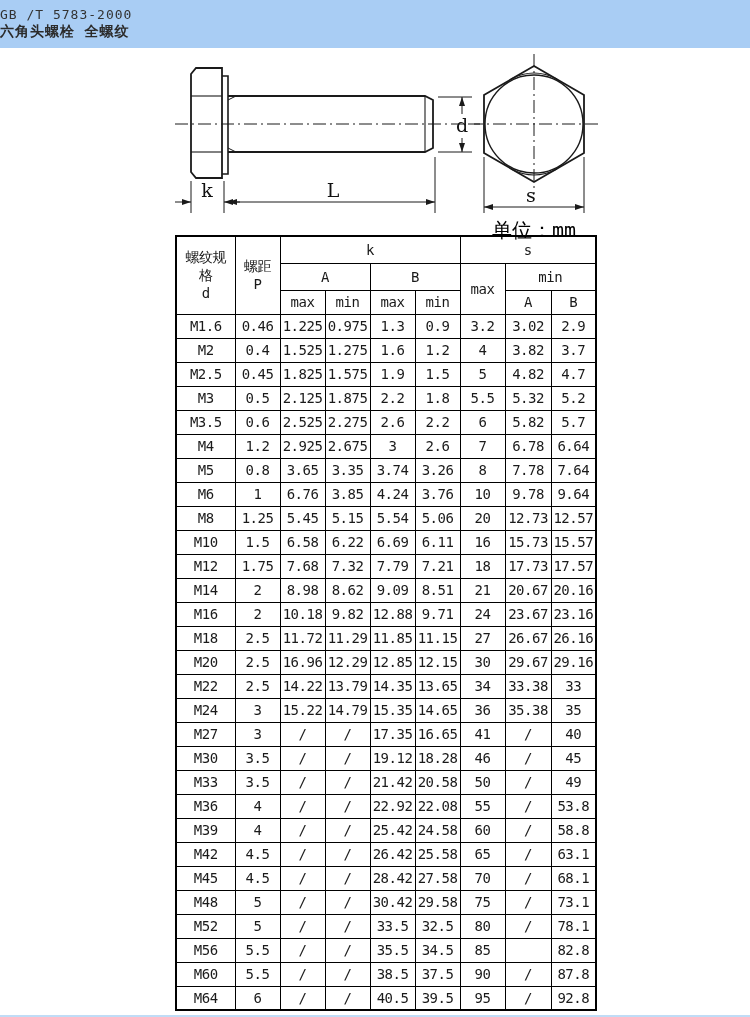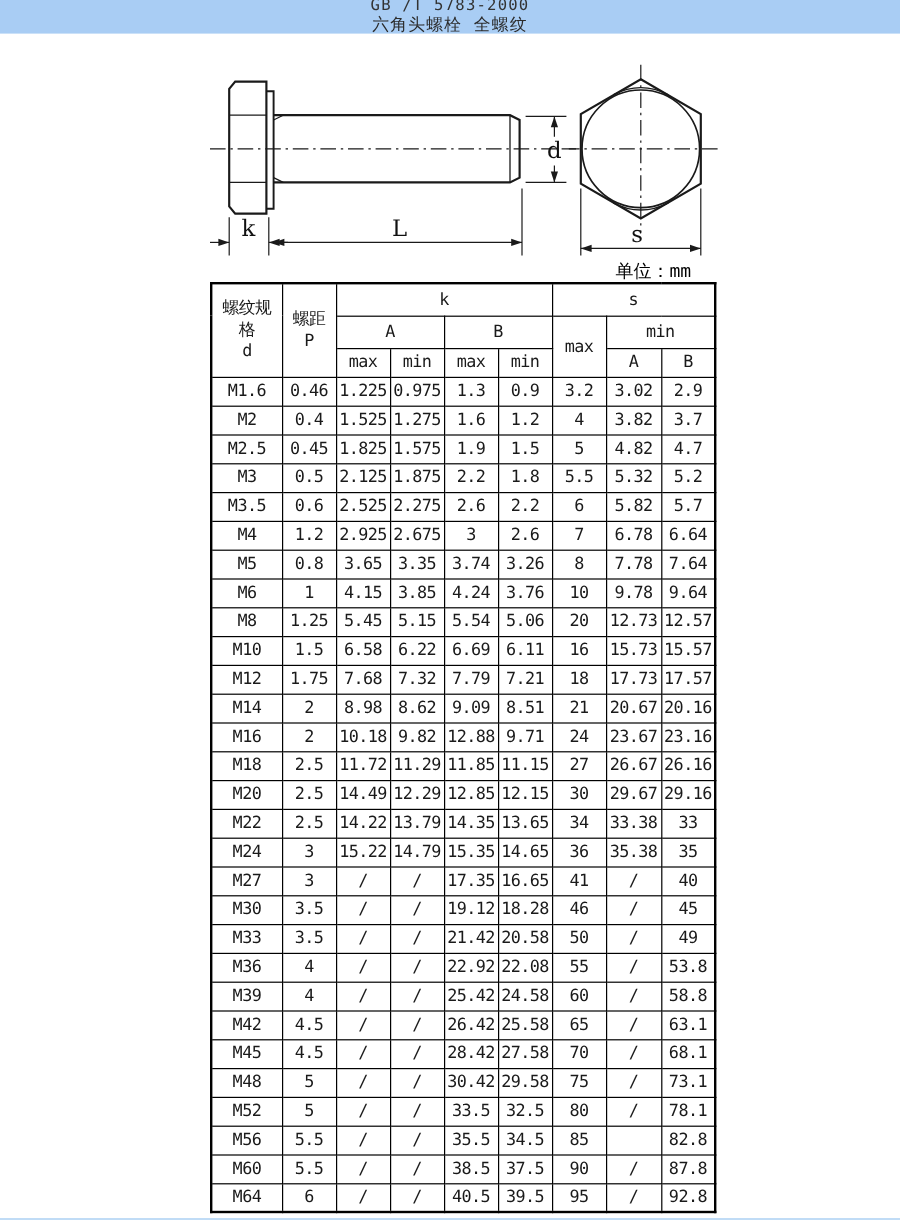--- a/index.html
+++ b/index.html
@@ -4,32 +4,32 @@
 <style>
   :root{
     --band:#a9cdf4; --line:#1a1a1a; --tborder:#000000; --page:#ffffff; --edge:#b9d8f5;
   }
   *{margin:0;padding:0;box-sizing:border-box;}
   html,body{width:750px;height:1017px;background:var(--page);overflow:hidden;
     font-family:"DejaVu Sans Mono","Liberation Sans",sans-serif;color:#1a1a1a;}
   .page{position:relative;width:750px;height:1017px;background:var(--page);}
 
   
-  .titlebar{position:absolute;left:0;top:0;width:750px;height:28px;background:var(--band);
-    display:flex;flex-direction:column;align-items:center;justify-content:center;line-height:1.25;}
+  .titlebar{position:absolute;left:0;top:0;width:750px;height:48px;background:var(--band);
+    display:flex;flex-direction:column;justify-content:center;line-height:1.25;}
   .titlebar .std{font-size:13px;letter-spacing:1px;color:#333;}
-  .titlebar .ttl{font-size:14px;font-weight:normal;color:#2b2b2b;letter-spacing:1px;}
+  .titlebar .ttl{font-size:14px;font-weight:bold;color:#2b2b2b;letter-spacing:1px;}
 
   
   .drawing{position:absolute;left:150px;top:45px;width:470px;height:190px;}
   .drawing svg{width:100%;height:100%;}
   .dimtext{font-family:"DejaVu Serif","Liberation Serif",serif;font-size:19px;fill:#111;}
 
   .unit-label{position:absolute;left:420px;top:217px;width:156px;text-align:right;
-    font-size:15px;color:#000;font-family:"DejaVu Sans Mono","Liberation Sans",sans-serif;}
+    font-size:20px;color:#000;font-family:"DejaVu Sans Mono","Liberation Sans",sans-serif;}
 
   
   table.spec{position:absolute;left:175px;top:235px;border-collapse:collapse;table-layout:fixed;
     width:420px;border:2px solid var(--tborder);}
   table.spec th,table.spec td{border:1px solid var(--tborder);text-align:center;vertical-align:middle;
     padding:0;font-weight:normal;font-size:14px;letter-spacing:-0.5px;
     font-family:"DejaVu Sans Mono","Liberation Sans",sans-serif;overflow:hidden;}
   thead tr:nth-child(1) th{height:27px;}
   thead tr:nth-child(2) th{height:27px;}
   thead tr:nth-child(3) th{height:24px;}
@@ -232,21 +232,21 @@
           <td>3.35</td>
           <td>3.74</td>
           <td>3.26</td>
           <td>8</td>
           <td>7.78</td>
           <td>7.64</td>
         </tr>
         <tr>
           <td>M6</td>
           <td>1</td>
-          <td>4.15</td>
+          <td>6.76</td>
           <td>3.85</td>
           <td>4.24</td>
           <td>3.76</td>
           <td>10</td>
           <td>9.78</td>
           <td>9.64</td>
         </tr>
         <tr>
           <td>M8</td>
           <td>1.25</td>
@@ -309,21 +309,21 @@
           <td>11.29</td>
           <td>11.85</td>
           <td>11.15</td>
           <td>27</td>
           <td>26.67</td>
           <td>26.16</td>
         </tr>
         <tr>
           <td>M20</td>
           <td>2.5</td>
-          <td>14.49</td>
+          <td>16.96</td>
           <td>12.29</td>
           <td>12.85</td>
           <td>12.15</td>
           <td>30</td>
           <td>29.67</td>
           <td>29.16</td>
         </tr>
         <tr>
           <td>M22</td>
           <td>2.5</td>

